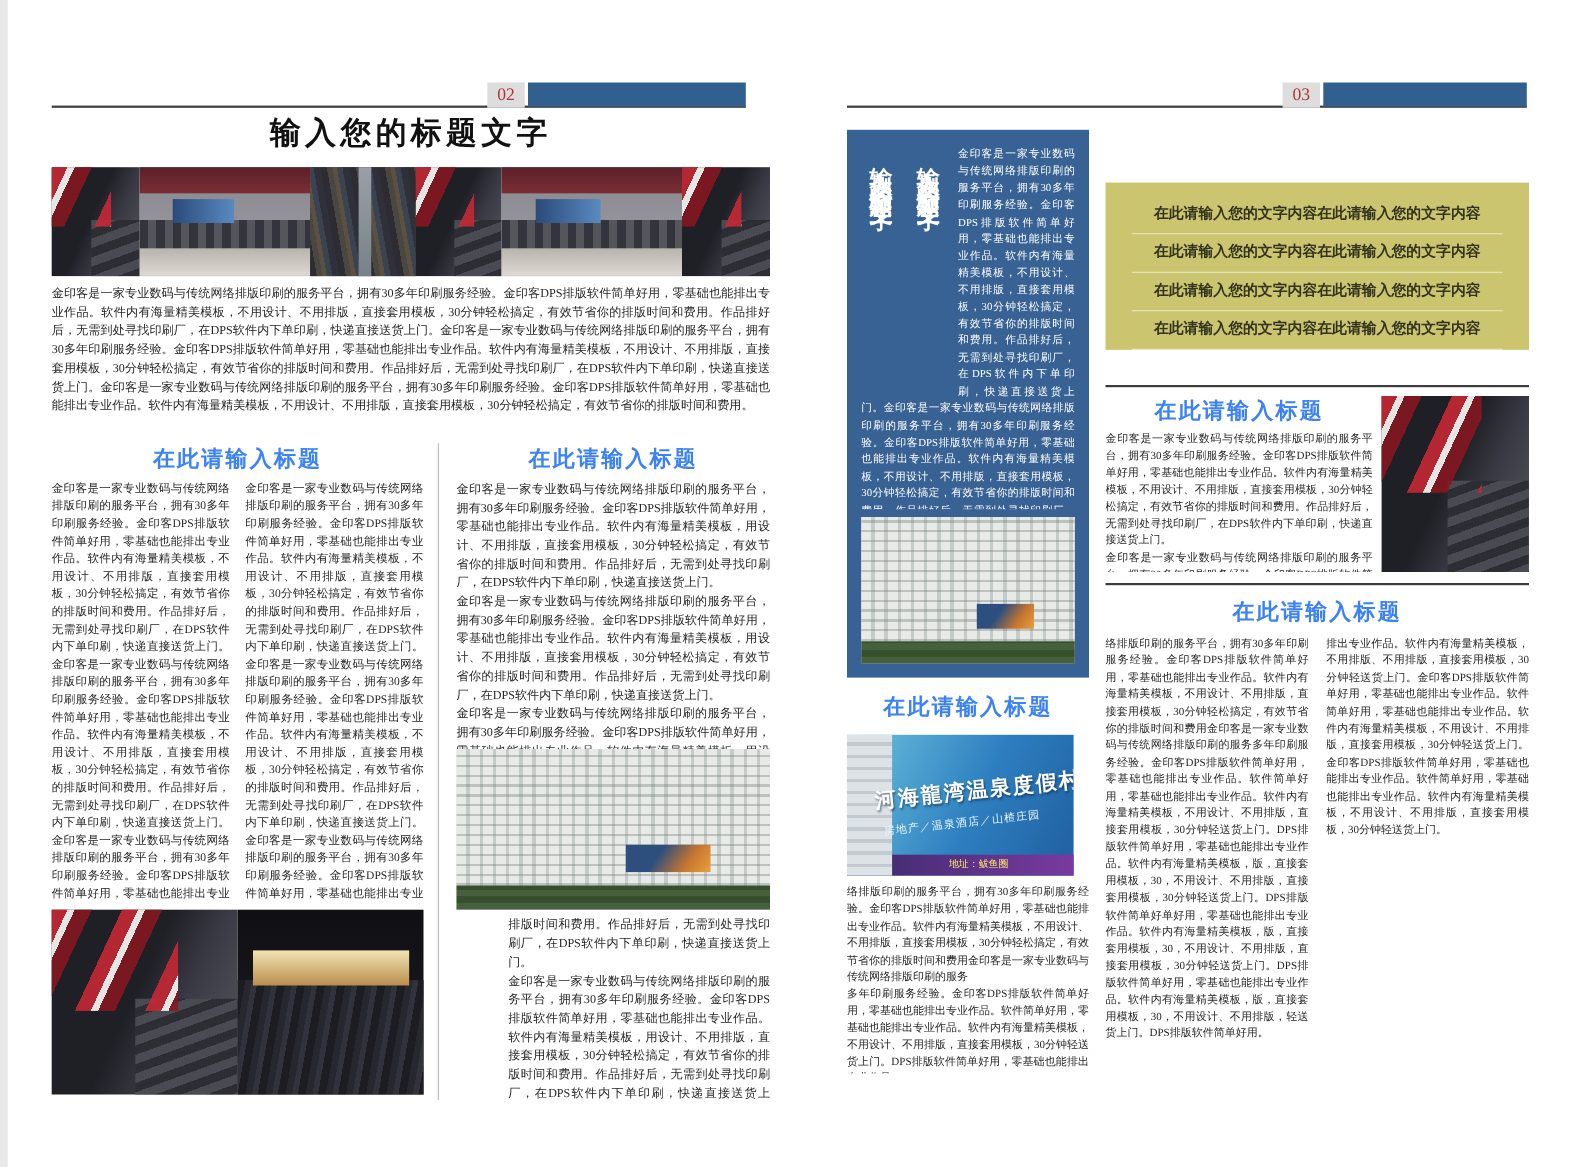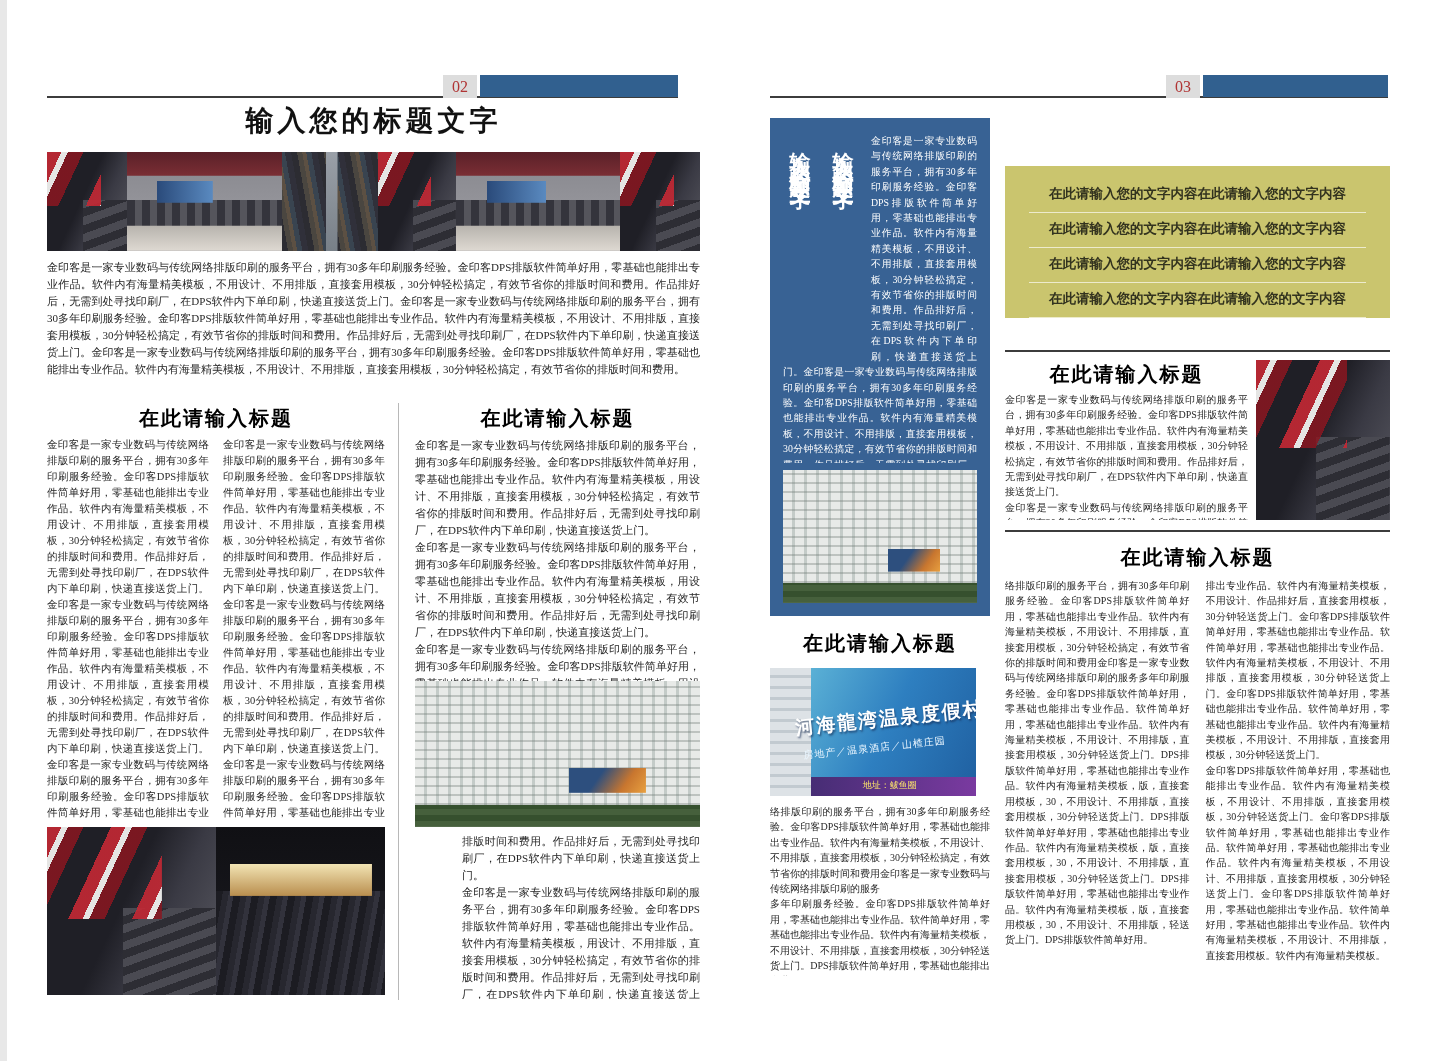--- a/index.html
+++ b/index.html
@@ -23,21 +23,21 @@
   .hbar{position:absolute;top:75px;height:22px;background:#31608f;}
 
   
   .main-title{
     position:absolute;top:102px;left:0;width:100%;text-align:center;
     font-family:"Liberation Sans","DejaVu Sans",sans-serif;font-weight:bold;
     font-size:28px;letter-spacing:4px;color:#111;
   }
   .sec-heading{
     font-family:"Liberation Sans","DejaVu Sans",sans-serif;font-weight:bold;
-    font-size:20px;letter-spacing:2px;color:#000000;text-align:center;
+    font-size:20px;letter-spacing:2px;color:#3b82f6;text-align:center;
     height:30px;line-height:30px;
   }
 
   
   .body-txt{font-size:11px;line-height:17px;text-align:justify;overflow:hidden;}
   .body-txt p{margin:0;}
   .small-txt{font-size:10.5px;line-height:16px;text-align:justify;overflow:hidden;}
   .small-txt p{margin:0;}
   .tiny-txt{font-size:10px;line-height:15.4px;text-align:justify;overflow:hidden;}
   .tiny-txt p{margin:0;}
@@ -267,18 +267,17 @@
     </div>
     <div id="p3a-photo" class="ph ph-escalator"></div>
     <div class="ruleA" style="top:512px;"></div>
 
     <div id="p3b-heading" class="sec-heading">在此请输入标题</div>
     <div id="p3b-cols">
       <div class="col tiny-txt">
         <p>络排版印刷的服务平台，拥有30多年印刷服务经验。金印客DPS排版软件简单好用，零基础也能排出专业作品。软件内有海量精美模板，不用设计、不用排版，直接套用模板，30分钟轻松搞定，有效节省你的排版时间和费用金印客是一家专业数码与传统网络排版印刷的服务多年印刷服务经验。金印客DPS排版软件简单好用，零基础也能排出专业作品。软件简单好用，零基础也能排出专业作品。软件内有海量精美模板，不用设计、不用排版，直接套用模板，30分钟轻送货上门。DPS排版软件简单好用，零基础也能排出专业作品。软件内有海量精美模板，版，直接套用模板，30，不用设计、不用排版，直接套用模板，30分钟轻送货上门。DPS排版软件简单好单好用，零基础也能排出专业作品。软件内有海量精美模板，版，直接套用模板，30，不用设计、不用排版，直接套用模板，30分钟轻送货上门。DPS排版软件简单好用，零基础也能排出专业作品。软件内有海量精美模板，版，直接套用模板，30，不用设计、不用排版，轻送货上门。DPS排版软件简单好用。</p>
       </div>
       <div class="col tiny-txt">
-        <p>排出专业作品。软件内有海量精美模板，不用设计、作品排好后，直接套用模板，30分钟轻送货上门。金印客DPS排版软件简单好用，零基础也能排出专业作品。软件简单好用，零基础也能排出专业作品。软件内有海量精美模板，不用设计、不用排版，直接套用模板，30分钟轻送货上门。金印客DPS排版软件简单好用，零基础也能排出专业作品。软件简单好用，零基础也能排出专业作品。软件内有海量精美模板，不用设计、不用排版，直接套用模板，30分钟轻送货上门。</p>
-        <p>金印客DPS排版软件简单好用，零基础也能排出专业作品。软件内有海量精美模板，不用设计、不用排版，直接套用模板，30分钟轻送货上门。金印客DPS排版软件简单好用，零基础也能排出专业作品。软件简单好用，零基础也能排出专业作品。软件内有海量精美模板，不用设计、不用排版，直接套用模板，30分钟轻送货上门。金印客DPS排版软件简单好用，零基础也能排出专业作品。软件简单好用，零基础也能排出专业作品。软件内有海量精美模板，不用设计、不用排版，直接套用模板。软件内有海量精美模板。</p>
+        <p>排出专业作品。软件内有海量精美模板，不用排版、不用排版，直接套用模板，30分钟轻送货上门。金印客DPS排版软件简单好用，零基础也能排出专业作品。软件简单好用，零基础也能排出专业作品。软件内有海量精美模板，不用设计、不用排版，直接套用模板，30分钟轻送货上门。金印客DPS排版软件简单好用，零基础也能排出专业作品。软件简单好用，零基础也能排出专业作品。软件内有海量精美模板，不用设计、不用排版，直接套用模板，30分钟轻送货上门。</p>
       </div>
     </div>
   </div>
 </div>
 
 </body></html>

